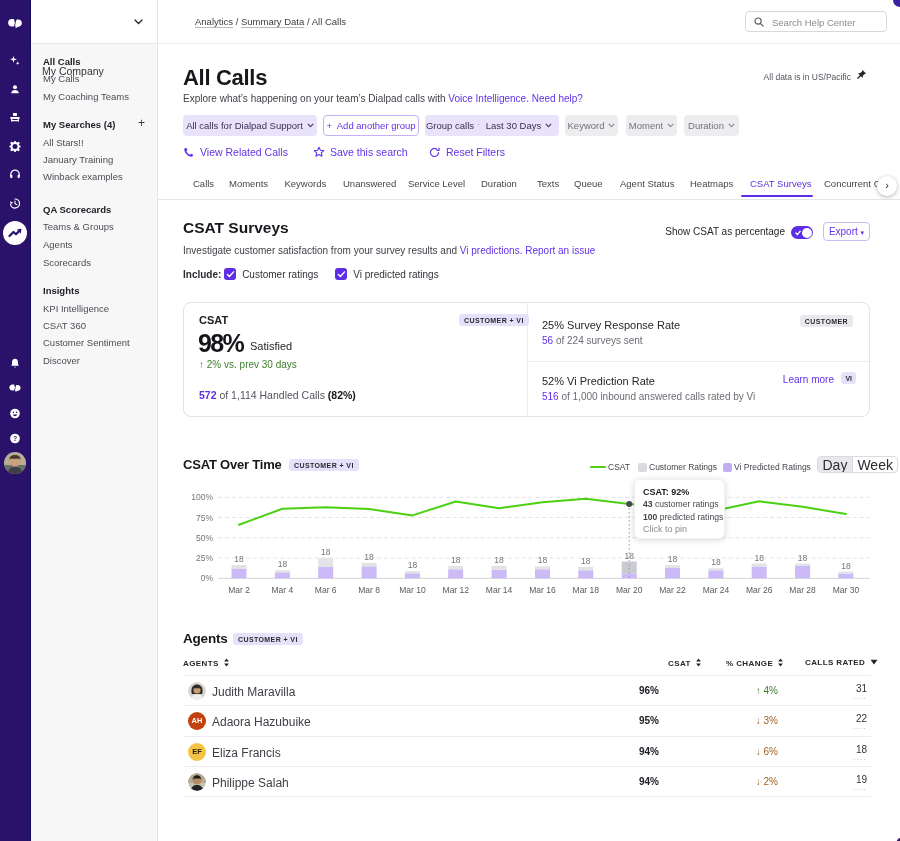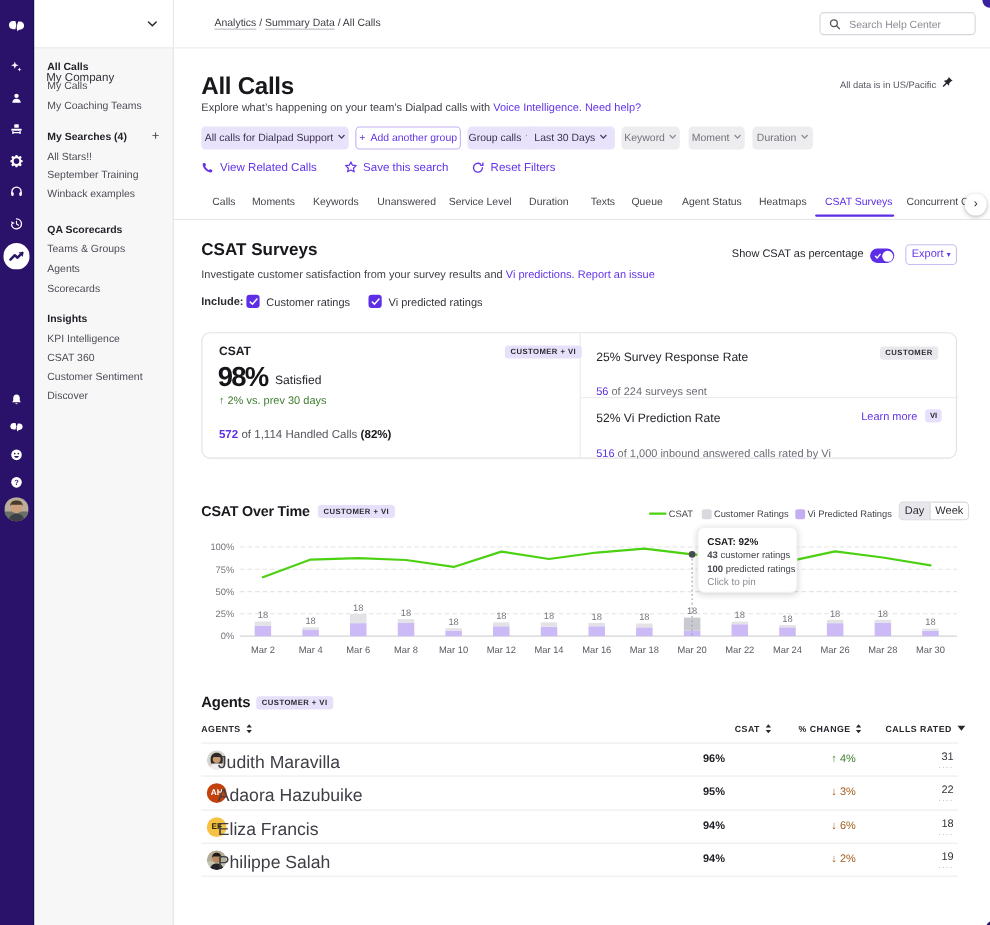--- a/index.html
+++ b/index.html
@@ -67,49 +67,49 @@
 #cbadge1 { position:absolute; left:275px; top:11px; }
 #big { position:absolute; left:14px; top:26px; font-size:25px; font-weight:bold; color:#141419; letter-spacing:-1.6px; }
 #bigsat { position:absolute; left:66px; top:37px; font-size:11px; color:#26262c; }
 #trend { position:absolute; left:15px; top:56px; font-size:10px; color:#3e7d2e; }
 #handled { position:absolute; left:15px; top:86px; font-size:10.5px; color:#55555e; }
 #handled b.p { color:#5d2ee6; font-weight:bold; }
 #handled b.k { color:#17171c; }
 .rrow1 { position:absolute; left:358px; top:16px; }
 .rrow2 { position:absolute; left:358px; top:71.5px; }
 .rt { font-size:11px; color:#26262c; }
-.rs { font-size:10px; color:#6c6c75; margin-top:20px; }
+.rs { font-size:10px; color:#6c6c75; margin-top:4px; }
 .rs b { color:#5d2ee6; font-weight:normal; }
 #cbadge2 { position:absolute; right:16px; top:12px; }
 #learn { position:absolute; right:35px; top:71px; font-size:10px; color:#6334e8; }
 #vibadge { position:absolute; right:13px; top:69px; background:#e7e0fa; font-size:7px; font-weight:bold; border-radius:3px; padding:2.5px 4px; color:#2a2a30; }
 
 #otitle { position:absolute; left:25px; top:457px; font-size:13px; font-weight:bold; color:#17171c; letter-spacing:-.2px; }
 #obadge { position:absolute; left:131px; top:459px; }
 #legend { position:absolute; left:0; top:461.5px; width:742px; height:12px; font-size:8.5px; color:#45454d; }
 #legend span { position:absolute; top:0; }
 #legend .sw { width:9px; height:9px; border-radius:2px; top:1px; }
 #legend .ln { width:16px; height:2.5px; background:#4bd112; top:4px; border-radius:2px; }
-#daywk { position:absolute; left:659px; top:456px; height:17px; border:1px solid #d9d9de; border-radius:4px; overflow:hidden; font-size:10px; color:#2c2c33; }
+#daywk { position:absolute; left:659px; top:456px; height:17px; border:1px solid #d9d9de; border-radius:4px; overflow:hidden; font-size:14px; color:#2c2c33; }
 #daywk span { display:inline-block; padding:0 4.5px; line-height:16px; }
 #daywk .on { background:#e8e8ec; border-right:1px solid #d9d9de; }
 #chart { position:absolute; left:0; top:480px; }
 #tip { position:absolute; left:476px; top:479px; width:91px; height:60px; background:#fff; border-radius:6px; box-shadow:0 1px 6px rgba(30,30,40,.18); border:1px solid #f0f0f2; padding:6.5px 8px; z-index:5; white-space:nowrap; }
 #tip .l1 { font-size:9px; font-weight:bold; color:#1c1c21; }
 #tip .l2 { font-size:8.6px; color:#45454d; margin-top:2.5px; }
 #tip .l3 { font-size:9px; color:#8b8b94; margin-top:2.5px; }
 
 #atitle { position:absolute; left:25px; top:631px; font-size:13.5px; font-weight:bold; color:#17171c; letter-spacing:-.2px; }
 #abadge { position:absolute; left:75px; top:633px; }
 .th { position:absolute; top:658px; font-size:8px; font-weight:bold; letter-spacing:.4px; color:#26262c; white-space:nowrap; }
 .trow { position:absolute; left:25px; width:688px; height:30.3px; border-top:1px solid #ececef; }
 #tbl-bottom { position:absolute; left:25px; top:796px; width:688px; height:1px; background:#ececef; }
 .av { position:absolute; left:5px; top:6px; width:18px; height:18px; border-radius:50%; overflow:hidden; }
 .av.i { text-align:center; line-height:18px; font-size:7.5px; font-weight:bold; }
-.nm2 { position:absolute; left:15px; top:9px; font-size:16px; color:#3e3e46; }
+.nm2 { position:absolute; left:29px; top:9px; font-size:12px; color:#3e3e46; }
 .csatv { position:absolute; left:456px; top:9px; width:70px; font-size:10px; font-weight:bold; color:#202026; }
 .chg { position:absolute; left:525px; top:9px; width:70px; text-align:right; font-size:10px; }
 .chg.up { color:#3e7d2e; }
 .chg.dn { color:#a25d1e; }
 .rated { position:absolute; left:614px; top:7px; width:70px; text-align:right; font-size:10px; color:#33333b; }
 .rated i { display:block; font-style:normal; letter-spacing:1.5px; color:#9a9aa2; font-size:7px; line-height:5px; text-align:right; }
 </style>
 </head>
 <body>
 <div id="rail">
@@ -196,21 +196,21 @@
       <span class="nm">My Company</span>
     <svg width="9" height="6" viewBox="0 0 9 6">
         <path d="M1 1l3.5 3.5L8 1" stroke="#26262c" stroke-width="1.3" fill="none" stroke-linecap="round"></path>
       </svg>
   </div>
   <div class="snav b" style="top:56.3px">All Calls</div>
   <div class="snav" style="top:73.4px">My Calls</div>
   <div class="snav" style="top:90.9px">My Coaching Teams</div>
   <div class="snav b" style="top:118.7px">My Searches (4)</div>
   <div class="snav" style="top:136.5px">All Stars!!</div>
-  <div class="snav" style="top:154.4px">September Training</div>
+  <div class="snav" style="top:154.4px">January Training</div>
   <div class="snav" style="top:171.1px">Winback examples</div>
   <div class="snav b" style="top:203.6px">QA Scorecards</div>
   <div class="snav" style="top:221.4px">Teams &amp; Groups</div>
   <div class="snav" style="top:238.9px">Agents</div>
   <div class="snav" style="top:256.7px">Scorecards</div>
   <div class="snav b" style="top:285.2px">Insights</div>
   <div class="snav" style="top:302.5px">KPI Intelligence</div>
   <div class="snav" style="top:320.1px">CSAT 360</div>
   <div class="snav" style="top:337.4px">Customer Sentiment</div>
   <div class="snav" style="top:355px">Discover</div>

